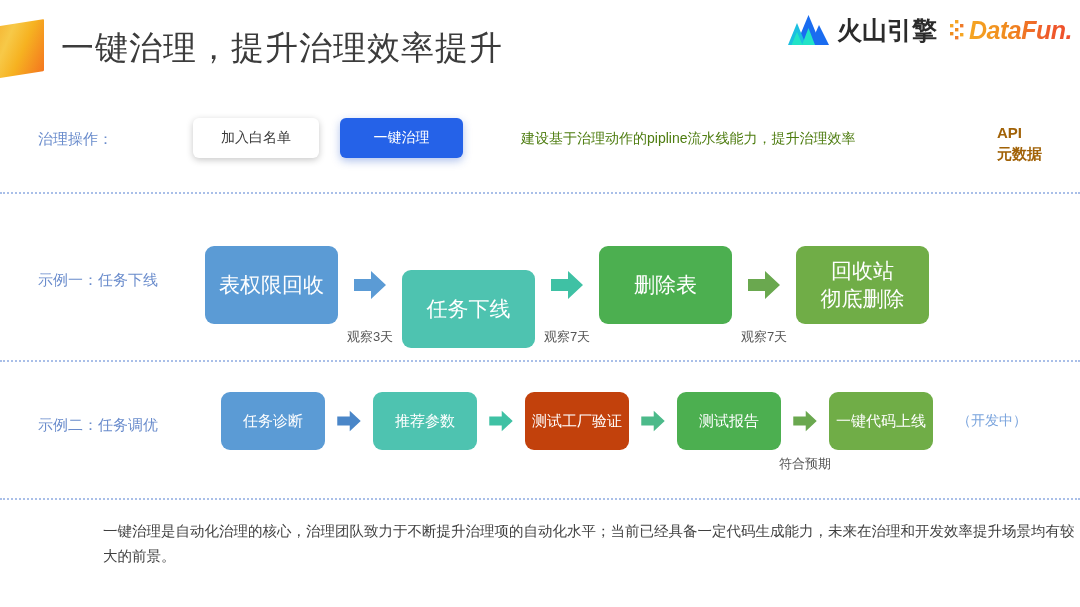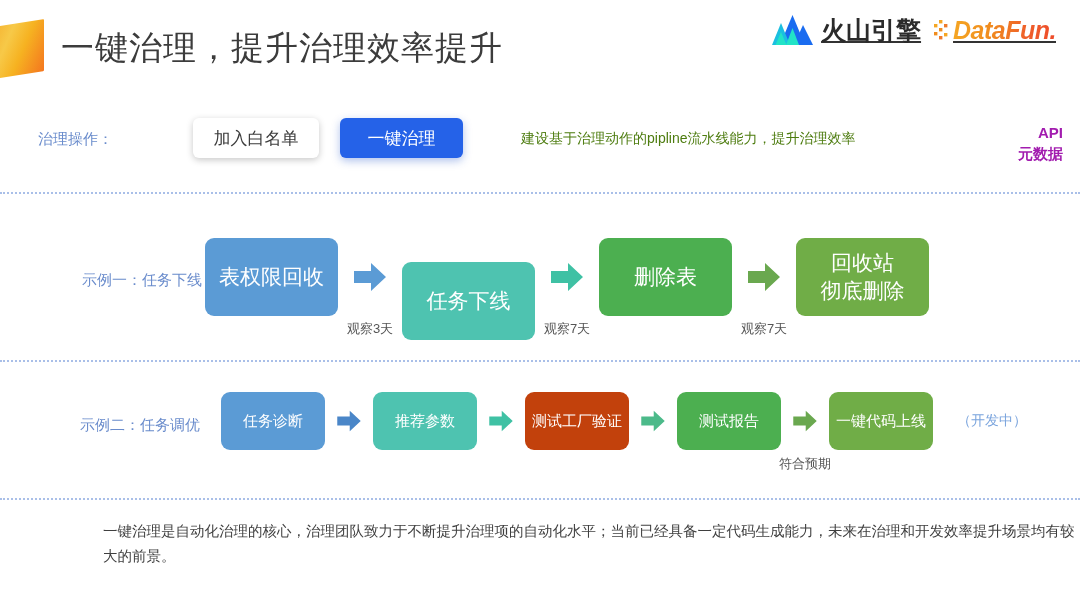--- a/index.html
+++ b/index.html
@@ -36,26 +36,25 @@
     font-size: 33px;
     letter-spacing: 1px;
     color: #3c3c3c;
     font-weight: 400;
     white-space: nowrap;
   }
 
   
   .logos {
     position: absolute;
-    right: 24px; top: 9px;
+    right: 8px; top: 9px;
     height: 42px;
     display: flex;
     align-items: center;
     gap: 13px;
-    text-decoration: underline;
   }
   .volc-logo { display: flex; align-items: center; gap: 8px; }
   .volc-mark { width: 41px; height: 32px; display: block; }
   .volc-text {
     font-size: 25px;
     font-weight: 700;
     color: #2b2b2b;
     letter-spacing: 0px;
     white-space: nowrap;
   }
@@ -95,21 +94,21 @@
   .ops-label { left: 38px; top: 12px; }
 
   .btn {
     position: absolute;
     top: 0;
     height: 40px;
     border-radius: 6px;
     display: flex;
     align-items: center;
     justify-content: center;
-    font-size: 17px;
+    font-size: 14px;
     white-space: nowrap;
   }
   .btn-white {
     left: 193px;
     width: 126px;
     background: #ffffff;
     color: #3b3b3b;
     box-shadow: 0 2px 7px rgba(0,0,0,0.22);
   }
   .btn-blue {
@@ -123,40 +122,40 @@
     position: absolute;
     left: 521px; top: 12px;
     font-size: 14px;
     color: #4d7c0f;
     white-space: nowrap;
   }
   .api-meta {
     position: absolute;
     right: 17px; top: 4px;
     width: 66px;
-    text-align: right;
+    text-align: left;
     font-size: 15px;
     font-weight: 700;
-    color: #a21caf;
+    color: #a16207;
     line-height: 21px;
   }
 
   
   .flow-row { position: absolute; left: 0; width: 1080px; }
   .flow-row.r2 { top: 222px; height: 120px; }
   .flow-row.r3 { top: 382px; height: 100px; }
-  .r2-label { left: 38px; top: 49px; margin-left: 44px; }
-  .r3-label { left: 38px; top: 34px; margin-left: 42px; }
+  .r2-label { left: 38px; top: 49px; }
+  .r3-label { left: 38px; top: 34px; }
 
   .flow-track {
     position: absolute;
     display: flex;
     align-items: flex-start;
   }
-  .flow-track.t2 { left: 205px; top: 16px; }
+  .flow-track.t2 { left: 205px; top: 24px; }
   .flow-track.t3 { left: 205px; top: 10px; padding-left: 16px; }
 
   .node-wrap { position: relative; }
   .node {
     border-radius: 9px;
     display: flex;
     align-items: center;
     justify-content: center;
     text-align: center;
     color: #ffffff;

